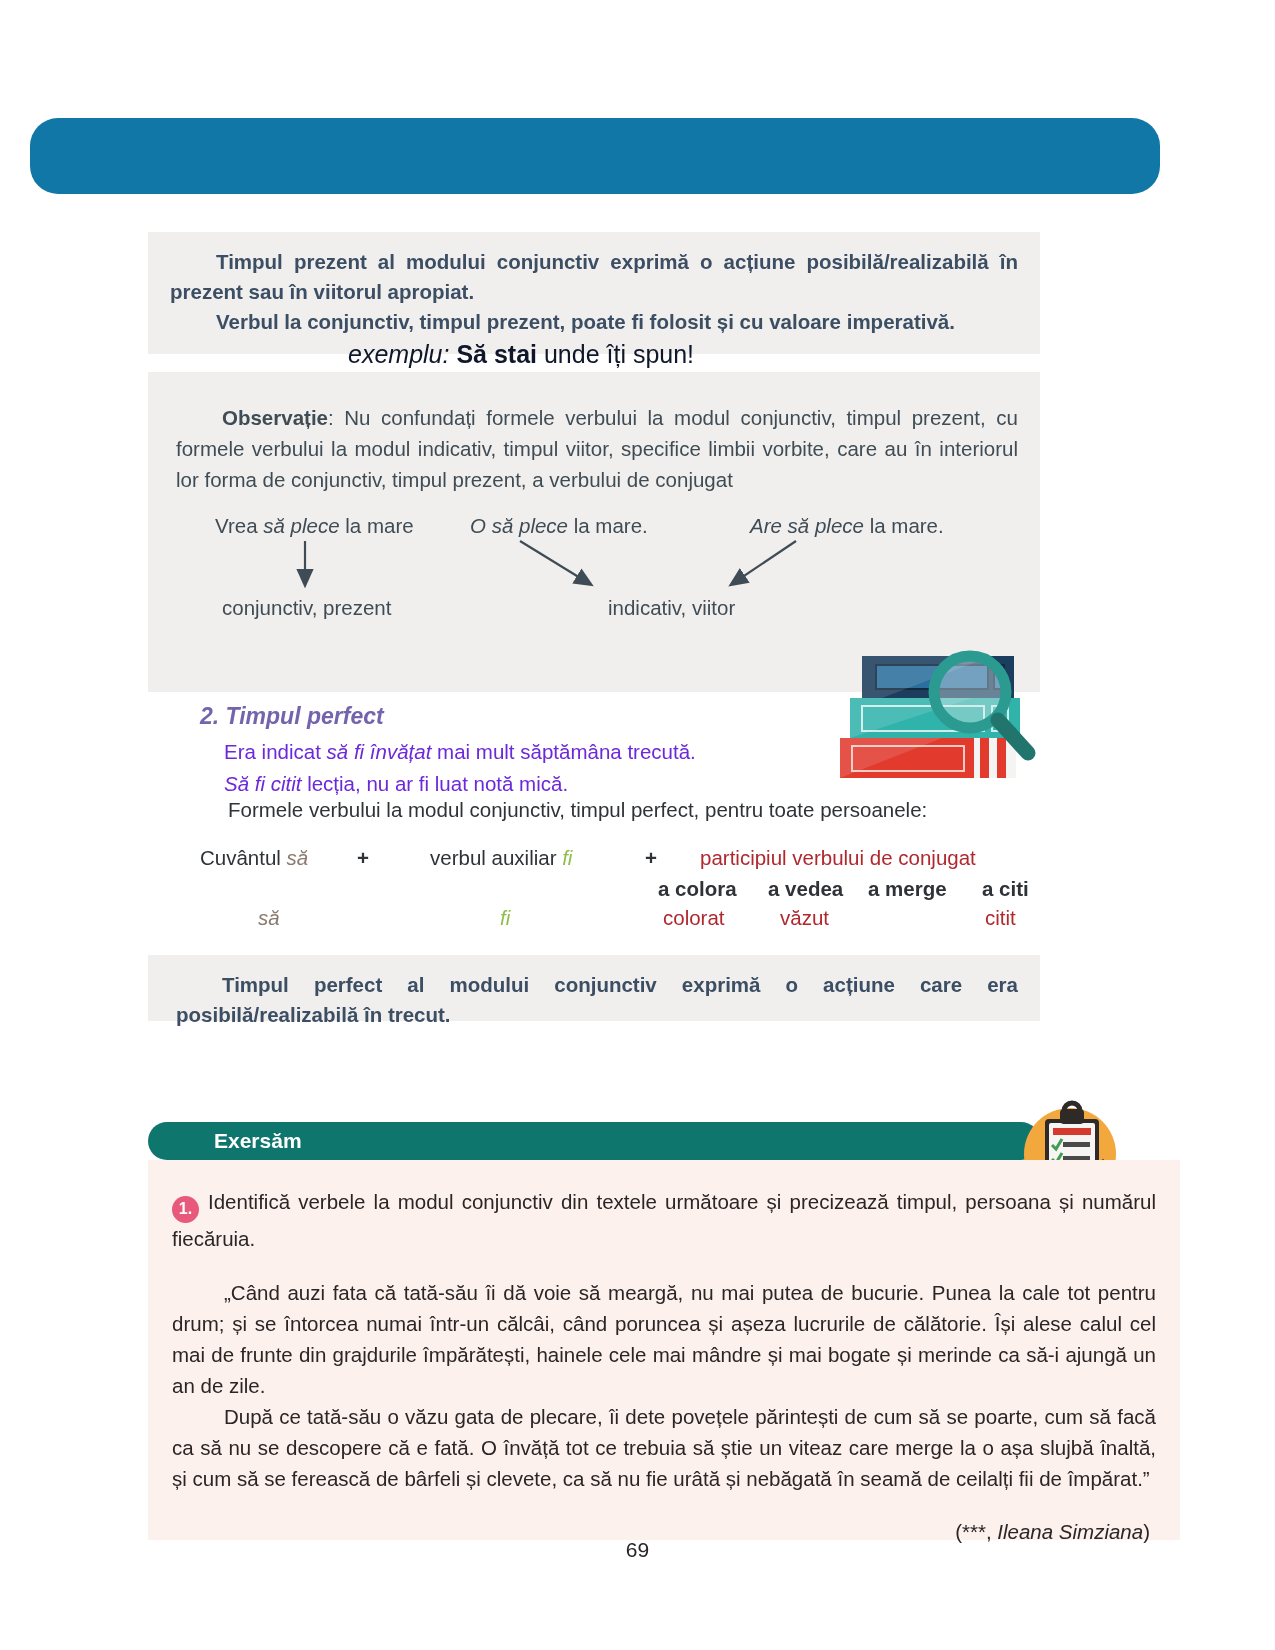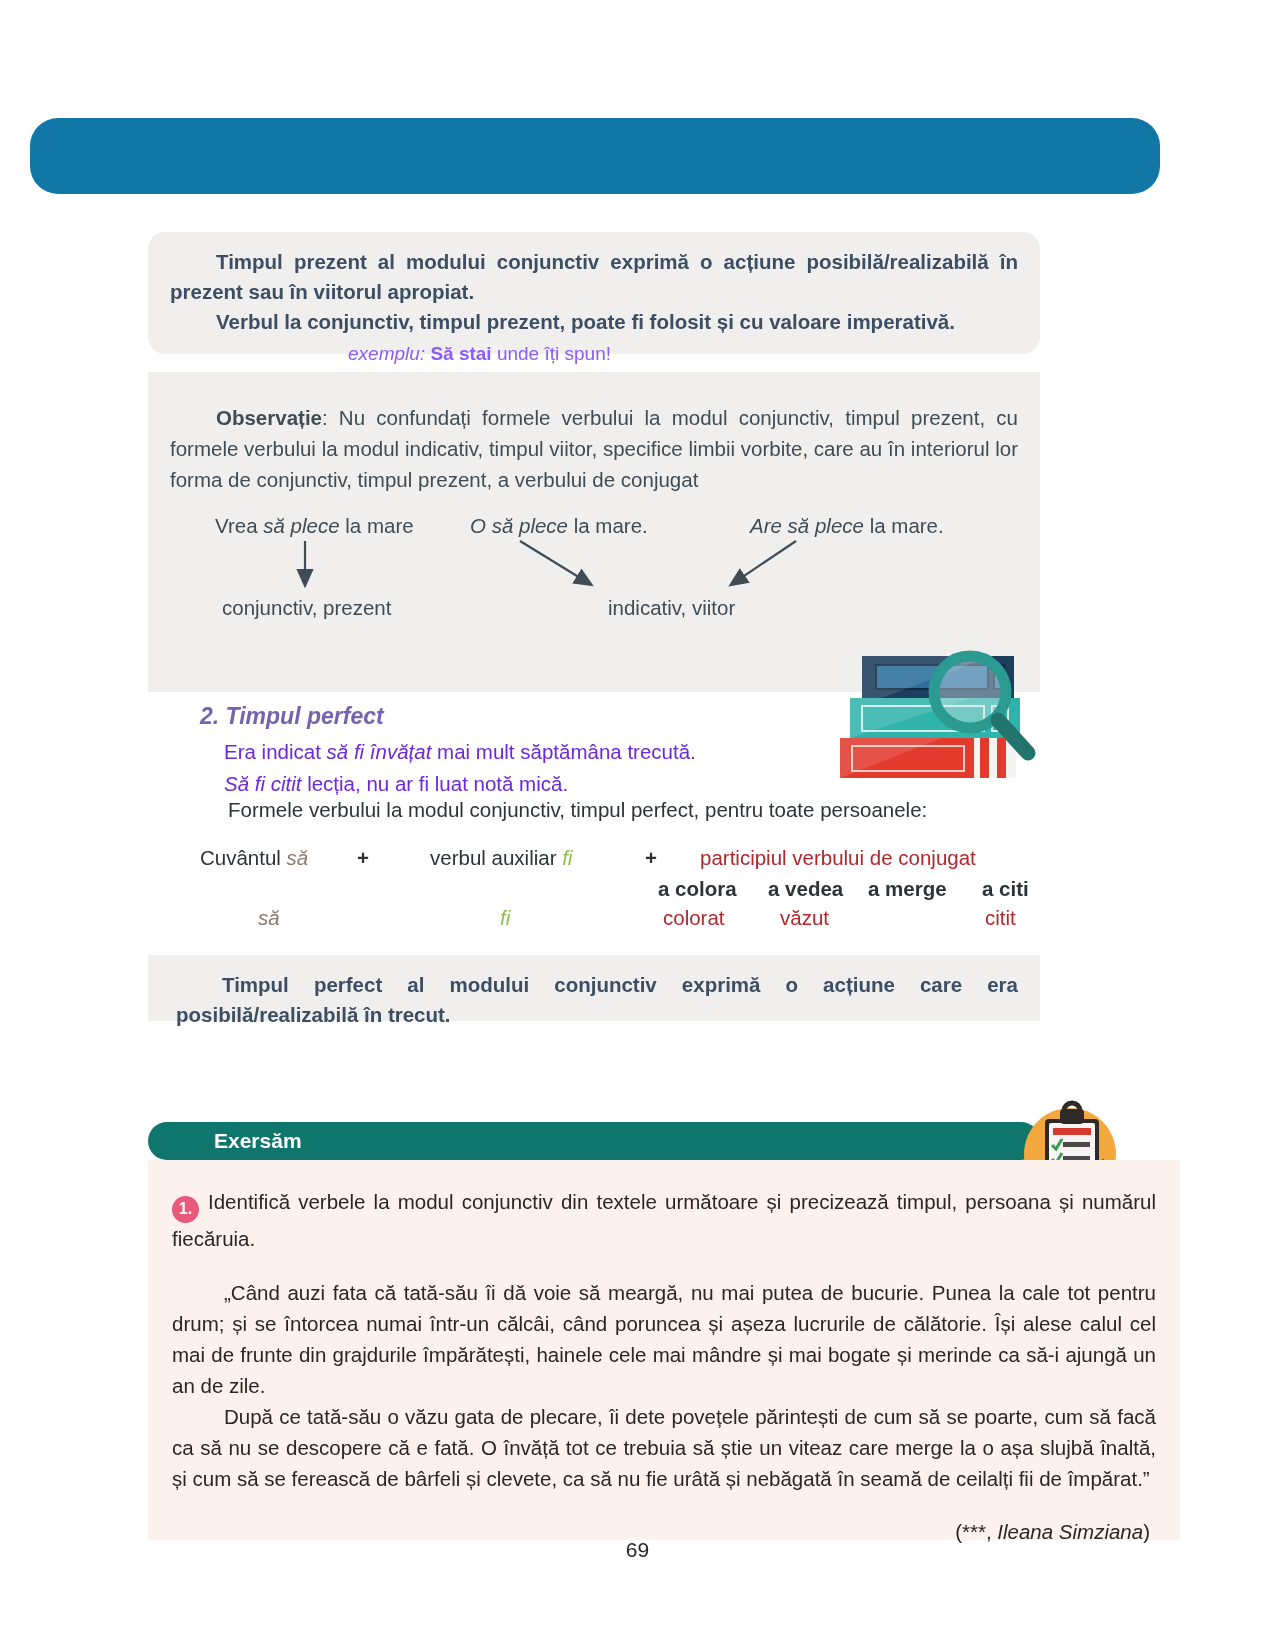--- a/index.html
+++ b/index.html
@@ -11,30 +11,30 @@
   
   .header-bar {
     position:absolute; left:30px; top:118px; width:1130px; height:76px;
     background:#1177a7; border-radius:28px;
   }
 
   
   .graybox {
     position:absolute; left:148px; width:892px; background:#f0efed; box-sizing:border-box;
   }
-  .box-present { top:232px; height:122px; padding:15px 22px 0 22px;border-radius:17px; }
-  .box-observation { top:372px; height:320px; padding:30px 22px 0 22px; }
+  .box-present { top:232px; height:122px; padding:15px 22px 0 22px; }
+  .box-observation { top:372px; height:320px; padding:30px 22px 0 28px; }
   .box-perfect { top:955px; height:66px; padding:15px 22px 0 28px; }
 
   .defpara {
     margin:0; color:#3b4e63; font-weight:bold; font-size:20.5px;
     line-height:30px; text-align:justify; text-indent:46px;
   }
   .example-line {
-    margin:2px 0 0 178px; font-size:19px; line-height:30px; color:#8b5cf6;
+    margin:2px 0 0 178px; font-size:25px; line-height:30px; color:#0f172a;
   }
   .example-line .lbl { font-style:italic; font-weight:normal; }
   .example-line .bld { font-weight:bold; }
   .example-line .rest { font-weight:normal; }
 
   .obs-para {
     margin:0; color:#3f4c55; font-size:20.5px; line-height:31px;
     text-align:justify; text-indent:46px;
   }
   .obs-para .obs-label { font-weight:bold; }

